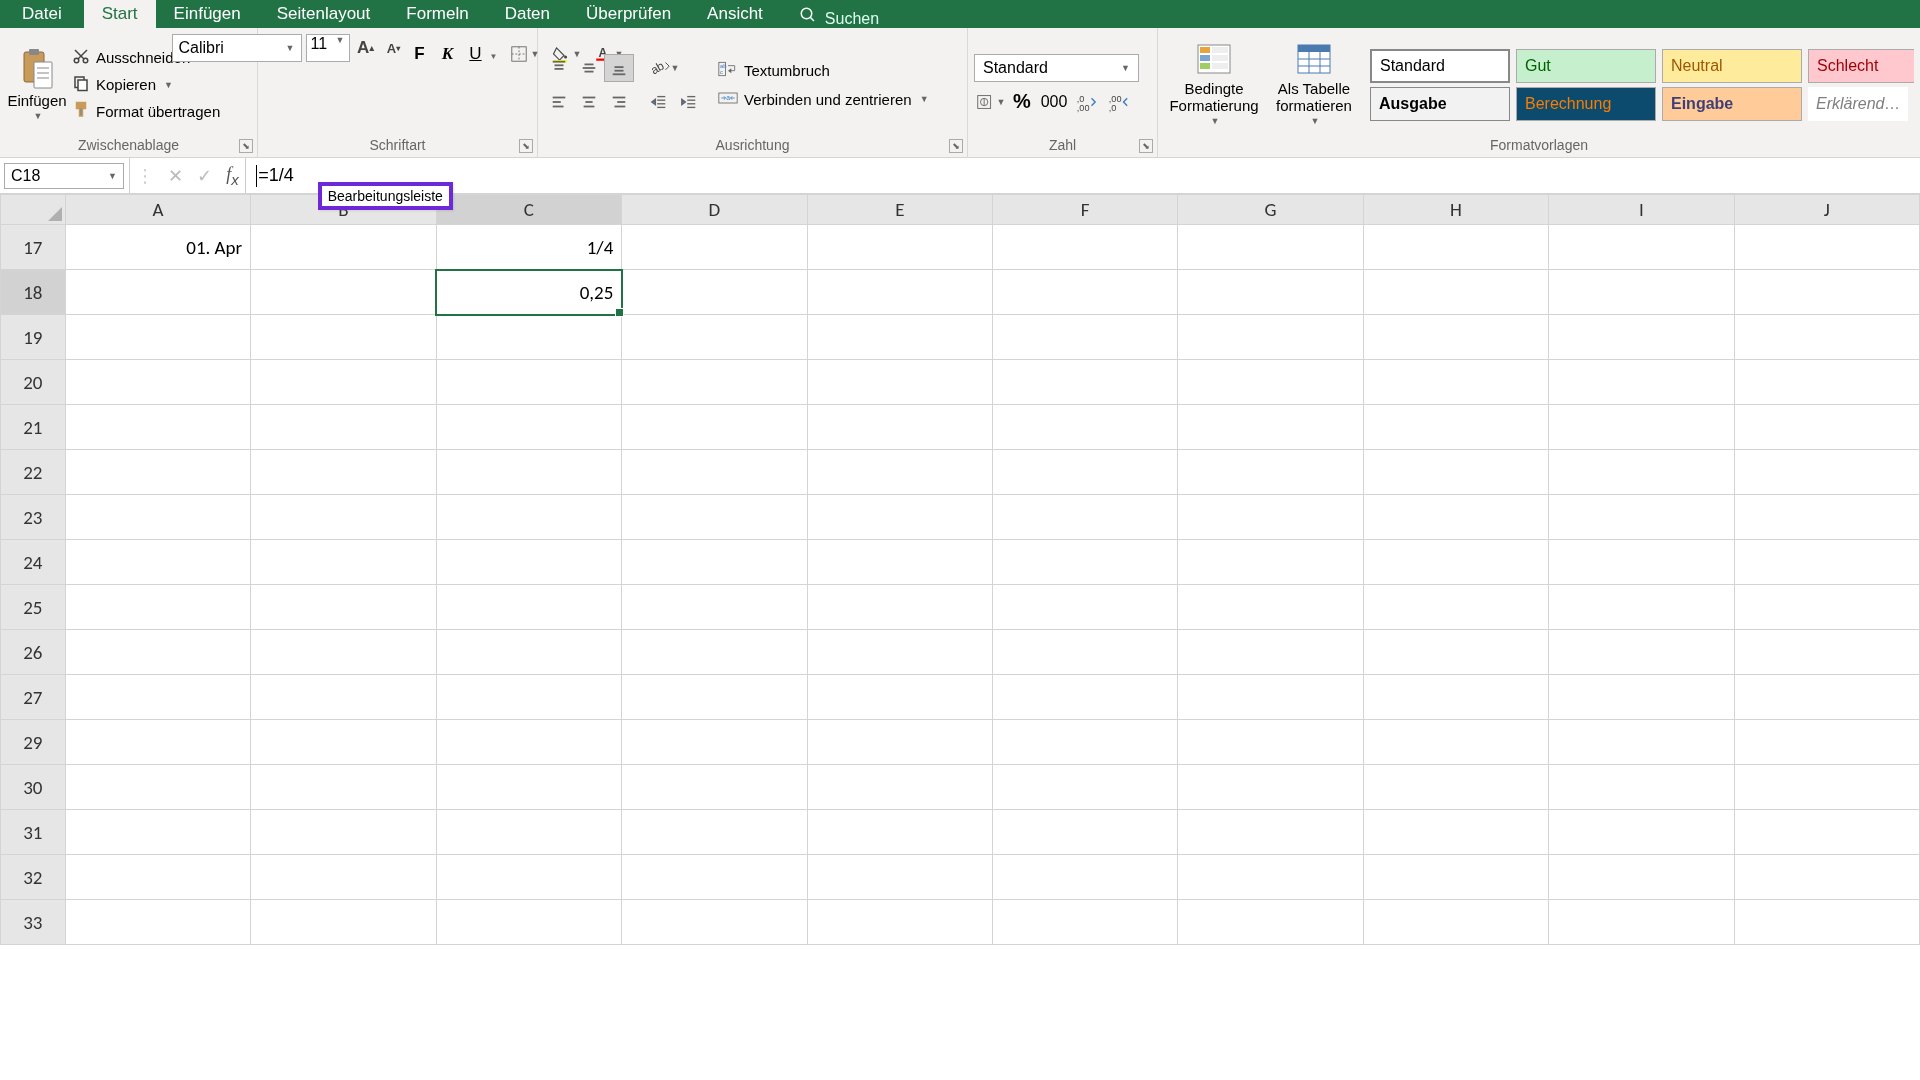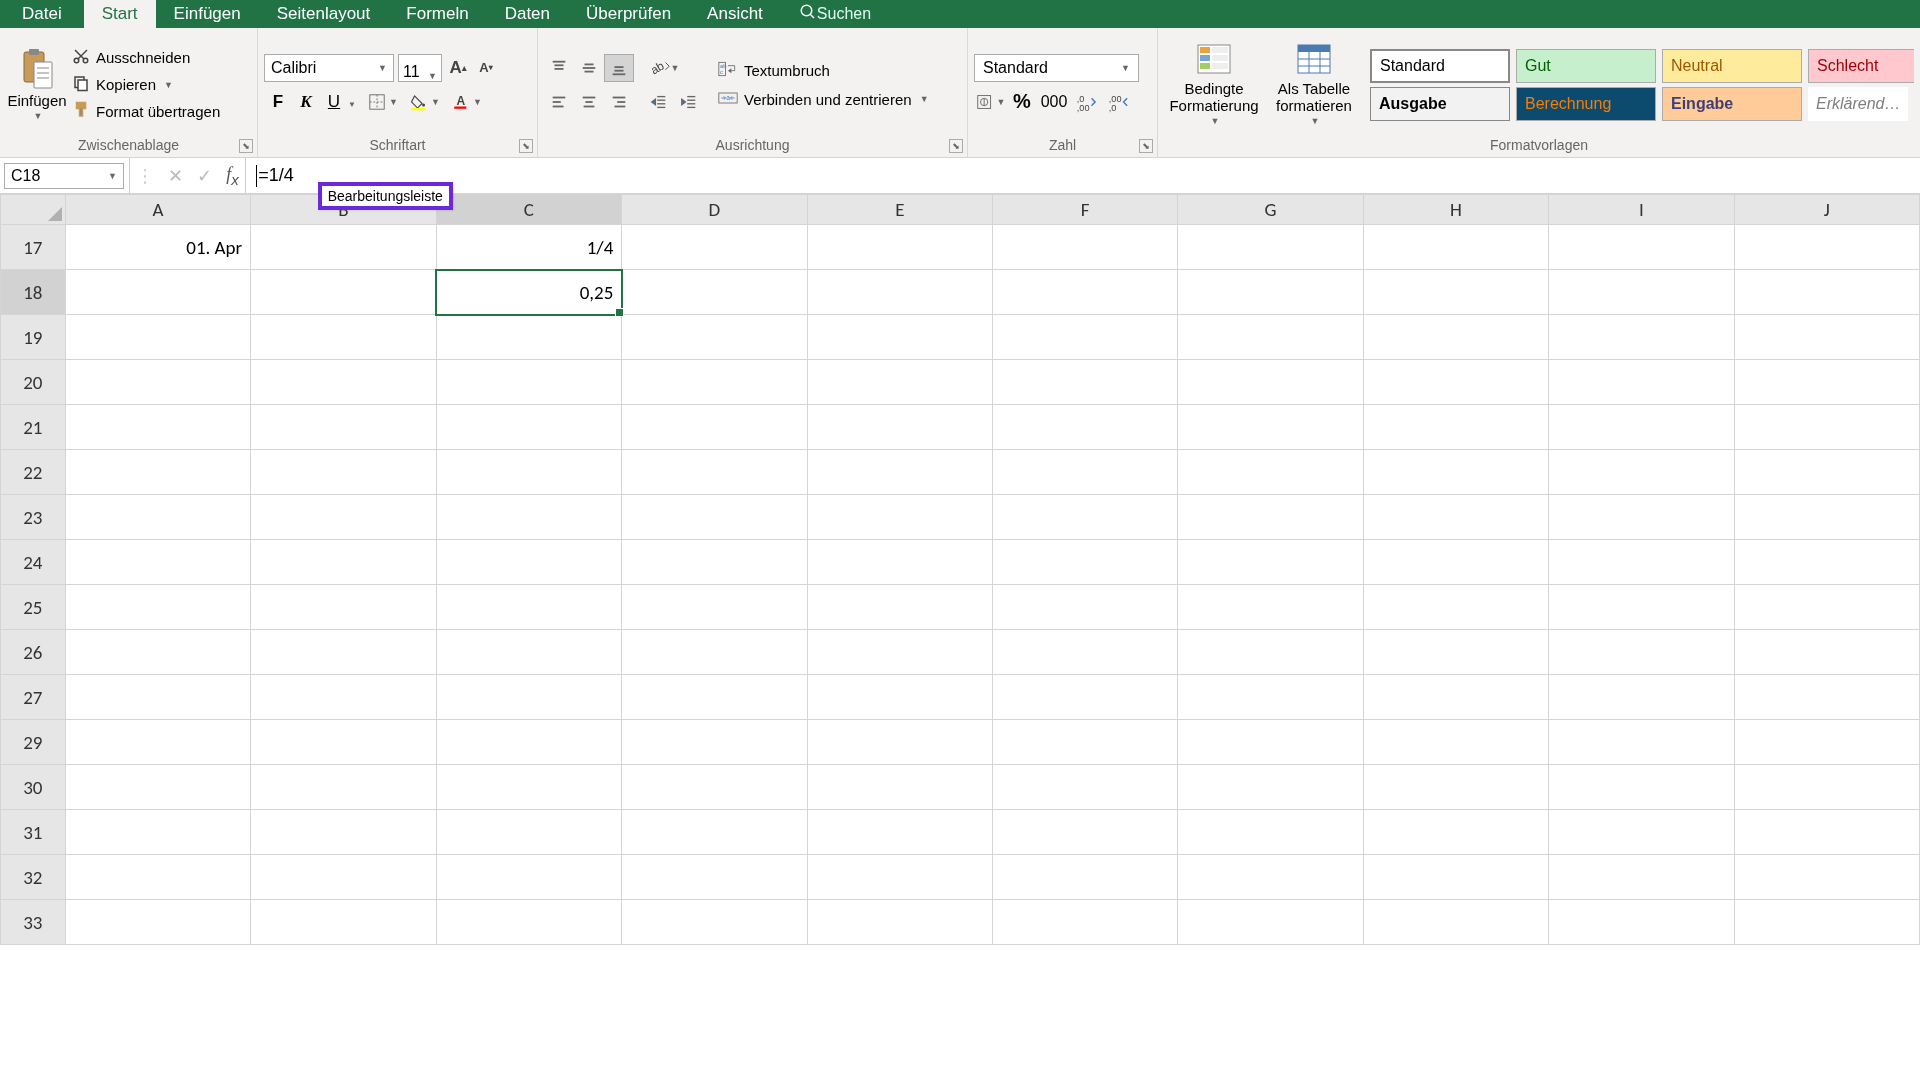--- a/index.html
+++ b/index.html
@@ -3,21 +3,21 @@
 <meta charset="utf-8">
 <style>
 * { box-sizing: border-box; margin: 0; padding: 0; font-family: 'Segoe UI', Tahoma, sans-serif; }
 body { background: #fff; overflow: hidden; width: 1920px; height: 1080px; }
 
 
 .tabs { background: #217346; height: 28px; display: flex; align-items: stretch; padding-left: 0; }
 .tab { color: #fff; font-size: 17px; padding: 0 18px; display: flex; align-items: center; cursor: pointer; }
 .tab.active { background: #f3f2f1; color: #217346; font-weight: 400; }
 .tab.file { padding: 0 22px; }
-.search-wrap { display: flex; align-items: center; color: #fff; padding: 0 18px; }
+.search-wrap { display: flex; align-items: flex-end; color: #fff; padding: 0 18px; gap: 8px; }
 .search-wrap svg { width: 18px; height: 18px; }
 
 
 .ribbon { background: #f3f2f1; min-height: 130px; border-bottom: 1px solid #d4d4d4; display: flex; align-items: stretch; }
 .group { border-right: 1px solid #d9d9d9; display: flex; flex-direction: column; justify-content: space-between; padding: 6px 6px 4px 6px; position: relative; }
 .group-label { text-align: center; font-size: 14px; color: #666; padding: 2px 0 0 0; }
 .group-body { flex: 1; display: flex; align-items: center; }
 .dialog-launcher { position: absolute; right: 4px; bottom: 4px; width: 14px; height: 14px; border: 1px solid #aaa; font-size: 9px; line-height: 12px; text-align: center; color: #666; cursor: pointer; }
 
 
@@ -25,21 +25,21 @@
 .clip-big-icon { width: 38px; height: 42px; position: relative; }
 .clip-big-icon svg { width: 100%; height: 100%; }
 .clip-small { display: flex; flex-direction: column; gap: 6px; margin-left: 4px; }
 .clip-row { display: flex; align-items: center; gap: 6px; font-size: 15px; cursor: pointer; }
 .clip-row svg { width: 18px; height: 18px; }
 .small-caret { font-size: 9px; color: #666; margin-left: 2px; }
 
 
 .font-top { display: flex; align-items: center; gap: 4px; }
 .font-name { width: 130px; height: 28px; background: #fff; border: 1px solid #ababab; display: flex; align-items: center; justify-content: space-between; padding: 0 6px; font-size: 16px; }
-.font-size { width: 44px; height: 28px; background: #fff; border: 1px solid #ababab; display: flex; align-items: flex-end; justify-content: space-between; padding: 0 4px; font-size: 16px; }
+.font-size { width: 44px; height: 28px; background: #fff; border: 1px solid #ababab; display: flex; align-items: flex-start; justify-content: space-between; padding: 0 4px; font-size: 16px; }
 .font-grow, .font-shrink { width: 24px; height: 28px; display: flex; align-items: center; justify-content: center; cursor: pointer; font-size: 17px; font-weight: bold; color: #444; }
 .font-shrink { font-size: 13px; }
 .font-bottom { display: flex; align-items: center; gap: 0; margin-top: 6px; }
 .fbtn { width: 28px; height: 28px; display: flex; align-items: center; justify-content: center; cursor: pointer; font-size: 17px; position: relative; }
 .fbtn.bold { font-weight: bold; font-style: normal;}
 .fbtn.italic { font-style: italic; font-family: 'Times New Roman'; font-weight: bold;}
 .fbtn.underline { text-decoration: underline; }
 .fbtn .caret { position: absolute; right: -8px; top: 12px; font-size: 8px; color: #666;}
 .border-btn { width: 30px; height: 28px; display: flex; align-items: center; justify-content: center; cursor: pointer; margin-left: 10px; }
 .border-btn svg { width: 18px; height: 18px; }
@@ -175,21 +175,21 @@
               </svg></span>
           <span>Format übertragen</span>
         </div>
       </div>
     </div>
     <div class="group-label">Zwischenablage</div>
     <div class="dialog-launcher">⬊</div>
   </div>
 
   <div class="group" style="width:280px;">
-    <div class="group-body" style="flex-direction:column; align-items:flex-start; justify-content:center;">
+    <div class="group-body" style="flex-direction:row; align-items:flex-start; justify-content:center;">
       <div class="font-top">
         <div class="font-name">
           <span>Calibri</span>
           <span class="caret-down">▼</span>
         </div>
         <div class="font-size">
           <span>11</span>
           <span class="caret-down">▼</span>
         </div>
         <div class="font-grow">A<sup style="font-size:9px;">▴</sup></div>

